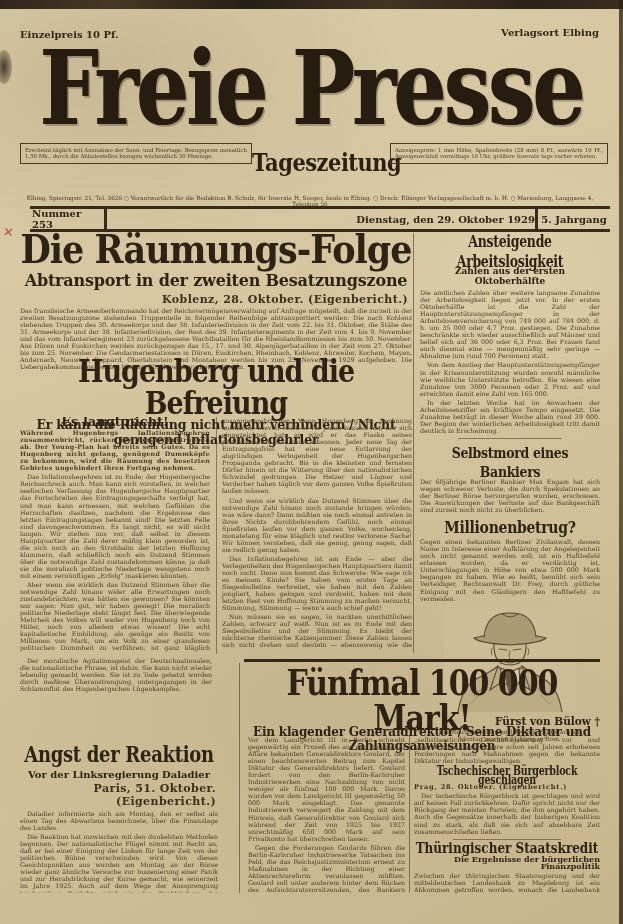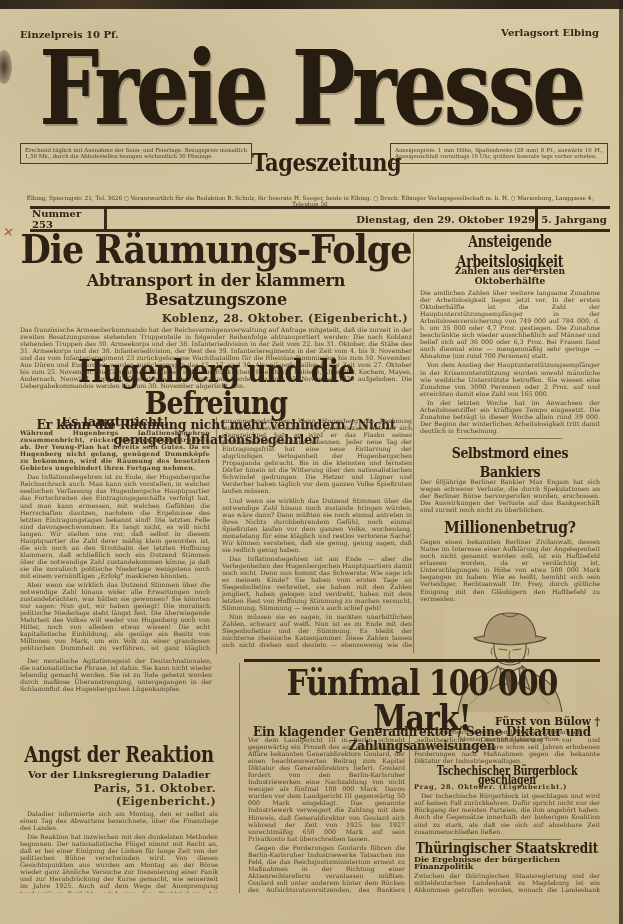--- a/index.html
+++ b/index.html
@@ -81,21 +81,21 @@
 
   .rule-thick{position:absolute;left:244px;top:659px;width:356px;height:3px;background:#332715;}
   .art-5mal{position:absolute;left:244px;top:665px;width:356px;}
   .art-5mal .t1{font-size:30px;line-height:30px;letter-spacing:-1px;transform:scaleY(1.18);}
   .art-5mal .t2{font-size:12px;letter-spacing:-0.2px;}
   .colA{position:absolute;left:248px;top:736px;width:157px;height:158px;overflow:hidden;}
   .colB{position:absolute;left:414px;top:736px;width:186px;height:158px;overflow:hidden;}
   .colB .dl-ctr{font-size:6.6px;font-weight:bold;text-align:left;letter-spacing:.8px;color:#3d2f1c;margin:1px 0;}
   .colB .t-tsch{font-size:9.5px;font-weight:bold;text-align:center;letter-spacing:-0.2px;transform:scaleY(1.3);transform-origin:50% 0;margin:2px 0 4px 0;color:#2d2213;}
   .colB .t-thu{font-size:12px;font-weight:bold;text-align:center;transform:scaleY(1.25);transform-origin:50% 0;margin:3px 0 5px 0;color:#2d2213;}
-  .colB .t-thu2{font-size:8px;font-weight:bold;text-align:left;margin:0 0 2px 0;color:#2d2213;}
+  .colB .t-thu2{font-size:8px;font-weight:bold;text-align:right;margin:0 0 2px 0;color:#2d2213;}
 
   .art-reak{position:absolute;left:20px;top:741px;width:198px;height:152px;overflow:hidden;}
   .art-reak .t1{font-size:18px;font-weight:bold;text-align:center;letter-spacing:-0.3px;transform:scaleY(1.22);transform-origin:50% 0;color:#2d2213;}
   .art-reak .t2{font-size:10px;font-weight:bold;text-align:center;margin:7px 0 2px 0;color:#2d2213;}
   .art-reak .dateline{margin:1px 2px 2px 0;}
 </style>
 </head>
 <body>
 
 <div id="page">
@@ -116,21 +116,21 @@
   <div class="impressum">Elbing, Spieringstr. 21, Tel. 3626 ○ Verantwortlich für die Redaktion B. Schulz, für Inserate H. Seeger, beide in Elbing. ○ Druck: Elbinger Verlagsgesellschaft m. b. H. ○ Marienburg, Langgasse 4, Telephon 56</div>
 
   <div class="datebar">
     <div class="cell1">Nummer 253</div>
     <div class="cell2">Dienstag, den 29. Oktober 1929</div>
     <div class="cell3">5. Jahrgang</div>
   </div>
 
   <div class="art-raeumung">
     <div class="hl ctr t1 stretch">Die Räumungs-Folge</div>
-    <div class="hl ctr t2">Abtransport in der klammern Besatzungszone</div>
+    <div class="hl ctr t2">Abtransport in der zweiten Besatzungszone</div>
     <div class="dateline">Koblenz, 28. Oktober. (Eigenbericht.)</div>
     <div class="body-txt">Das französische Armeeoberkommando hat der Reichsvermögensverwaltung auf Anfrage mitgeteilt, daß die zurzeit in der zweiten Besatzungszone stehenden Truppenteile in folgender Reihenfolge abtransportiert werden: Die nach Koblenz stehenden Truppen des 30. Armeekorps und der 38. Infanteriedivision in der Zeit vom 22. bis 31. Oktober, die Stäbe des 31. Armeekorps und der 38. Infanteriedivision, der Rest des 39. Infanterieregiments in der Zeit vom 4. bis 9. November und das vom Infanterieregiment 23 zurückgelassene Wachtbataillon für die Rheinlandkommission bis zum 30. November. Aus Düren und Euskirchen werden zurückgezogen das 15., 17. und 30. Alpenjägerbataillon in der Zeit vom 27. Oktober bis zum 25. November. Die Gendarmeriestationen in Düren, Euskirchen, Rheinbach, Koblenz, Ahrweiler, Kochem, Mayen, Andernach, Neuwied, Boppard, Oberlahnstein und Montabaur werden bis zum 25. November 1929 aufgehoben. Die Uebergabekommandos werden bis zum 30. November abgerückt sein.</div>
   </div>
 
   <div class="art-hug">
     <div class="hl ctr t1 stretch">Hugenberg und die Befreiung</div>
     <div class="hl ctr t2">Er kann die Räumung nicht mehr verhindern / Nicht genügend Inflationsbegehrler</div>
   </div>
 
   <div class="hug-cols body-txt">

